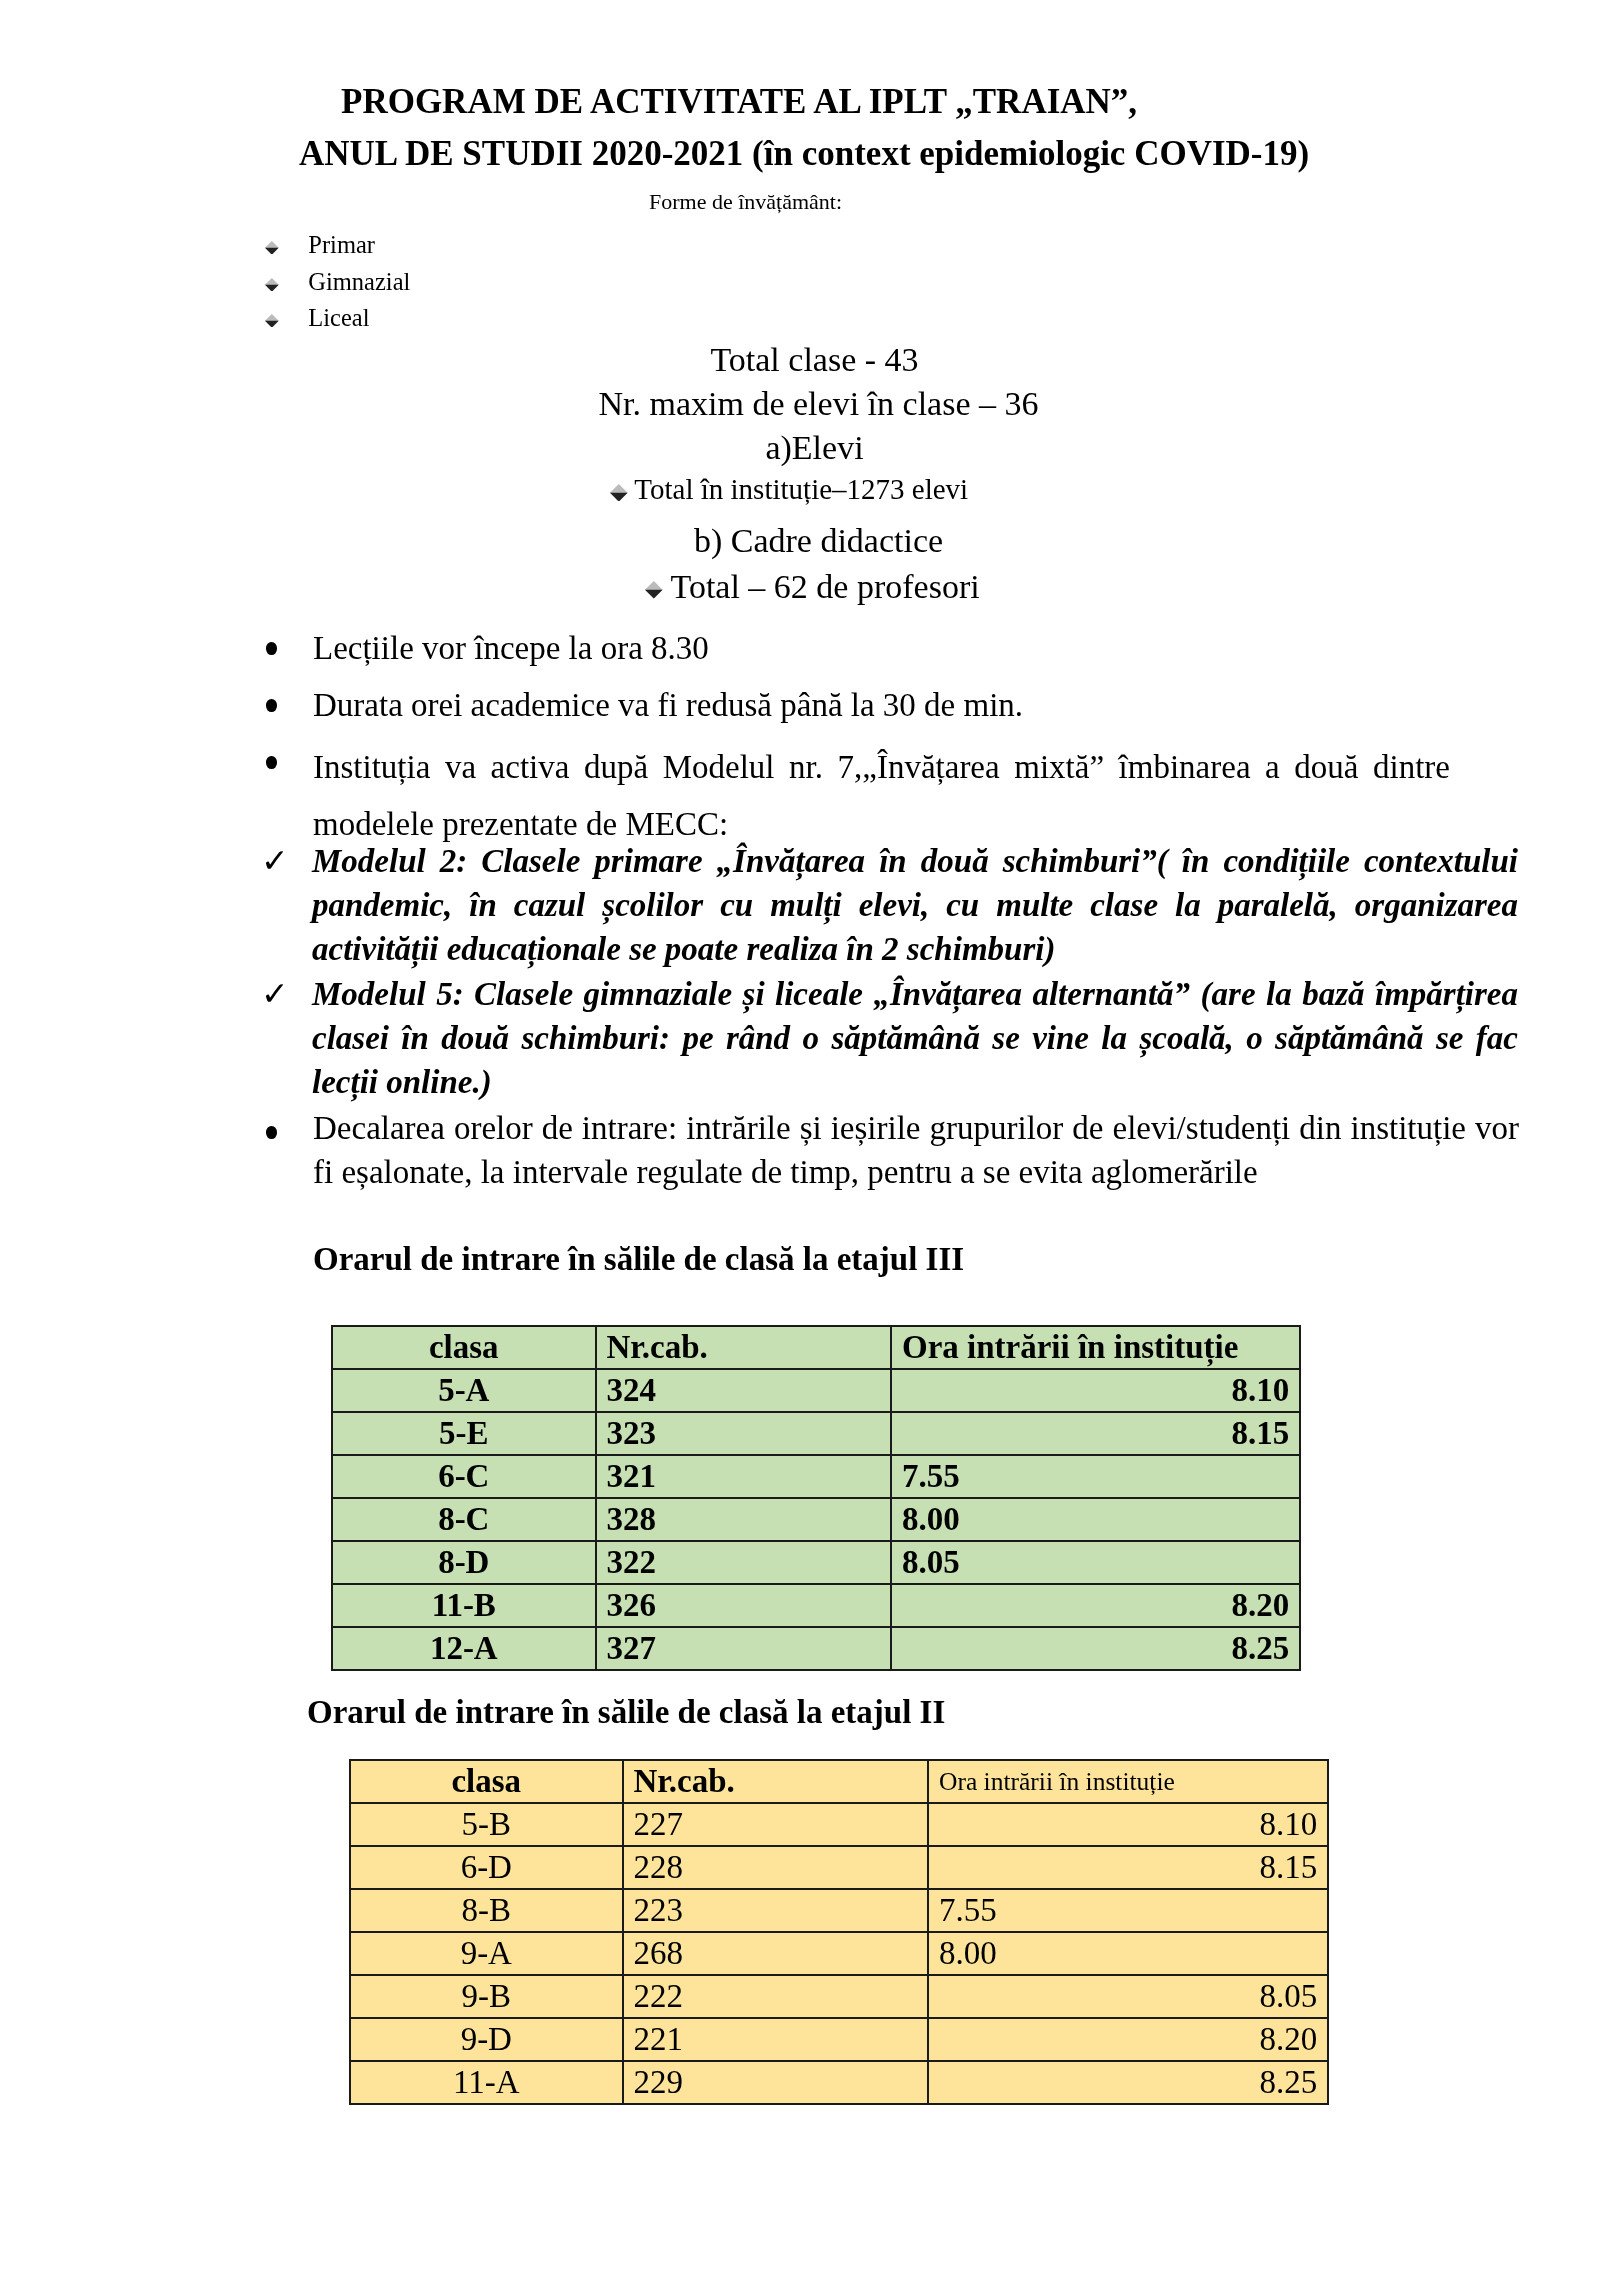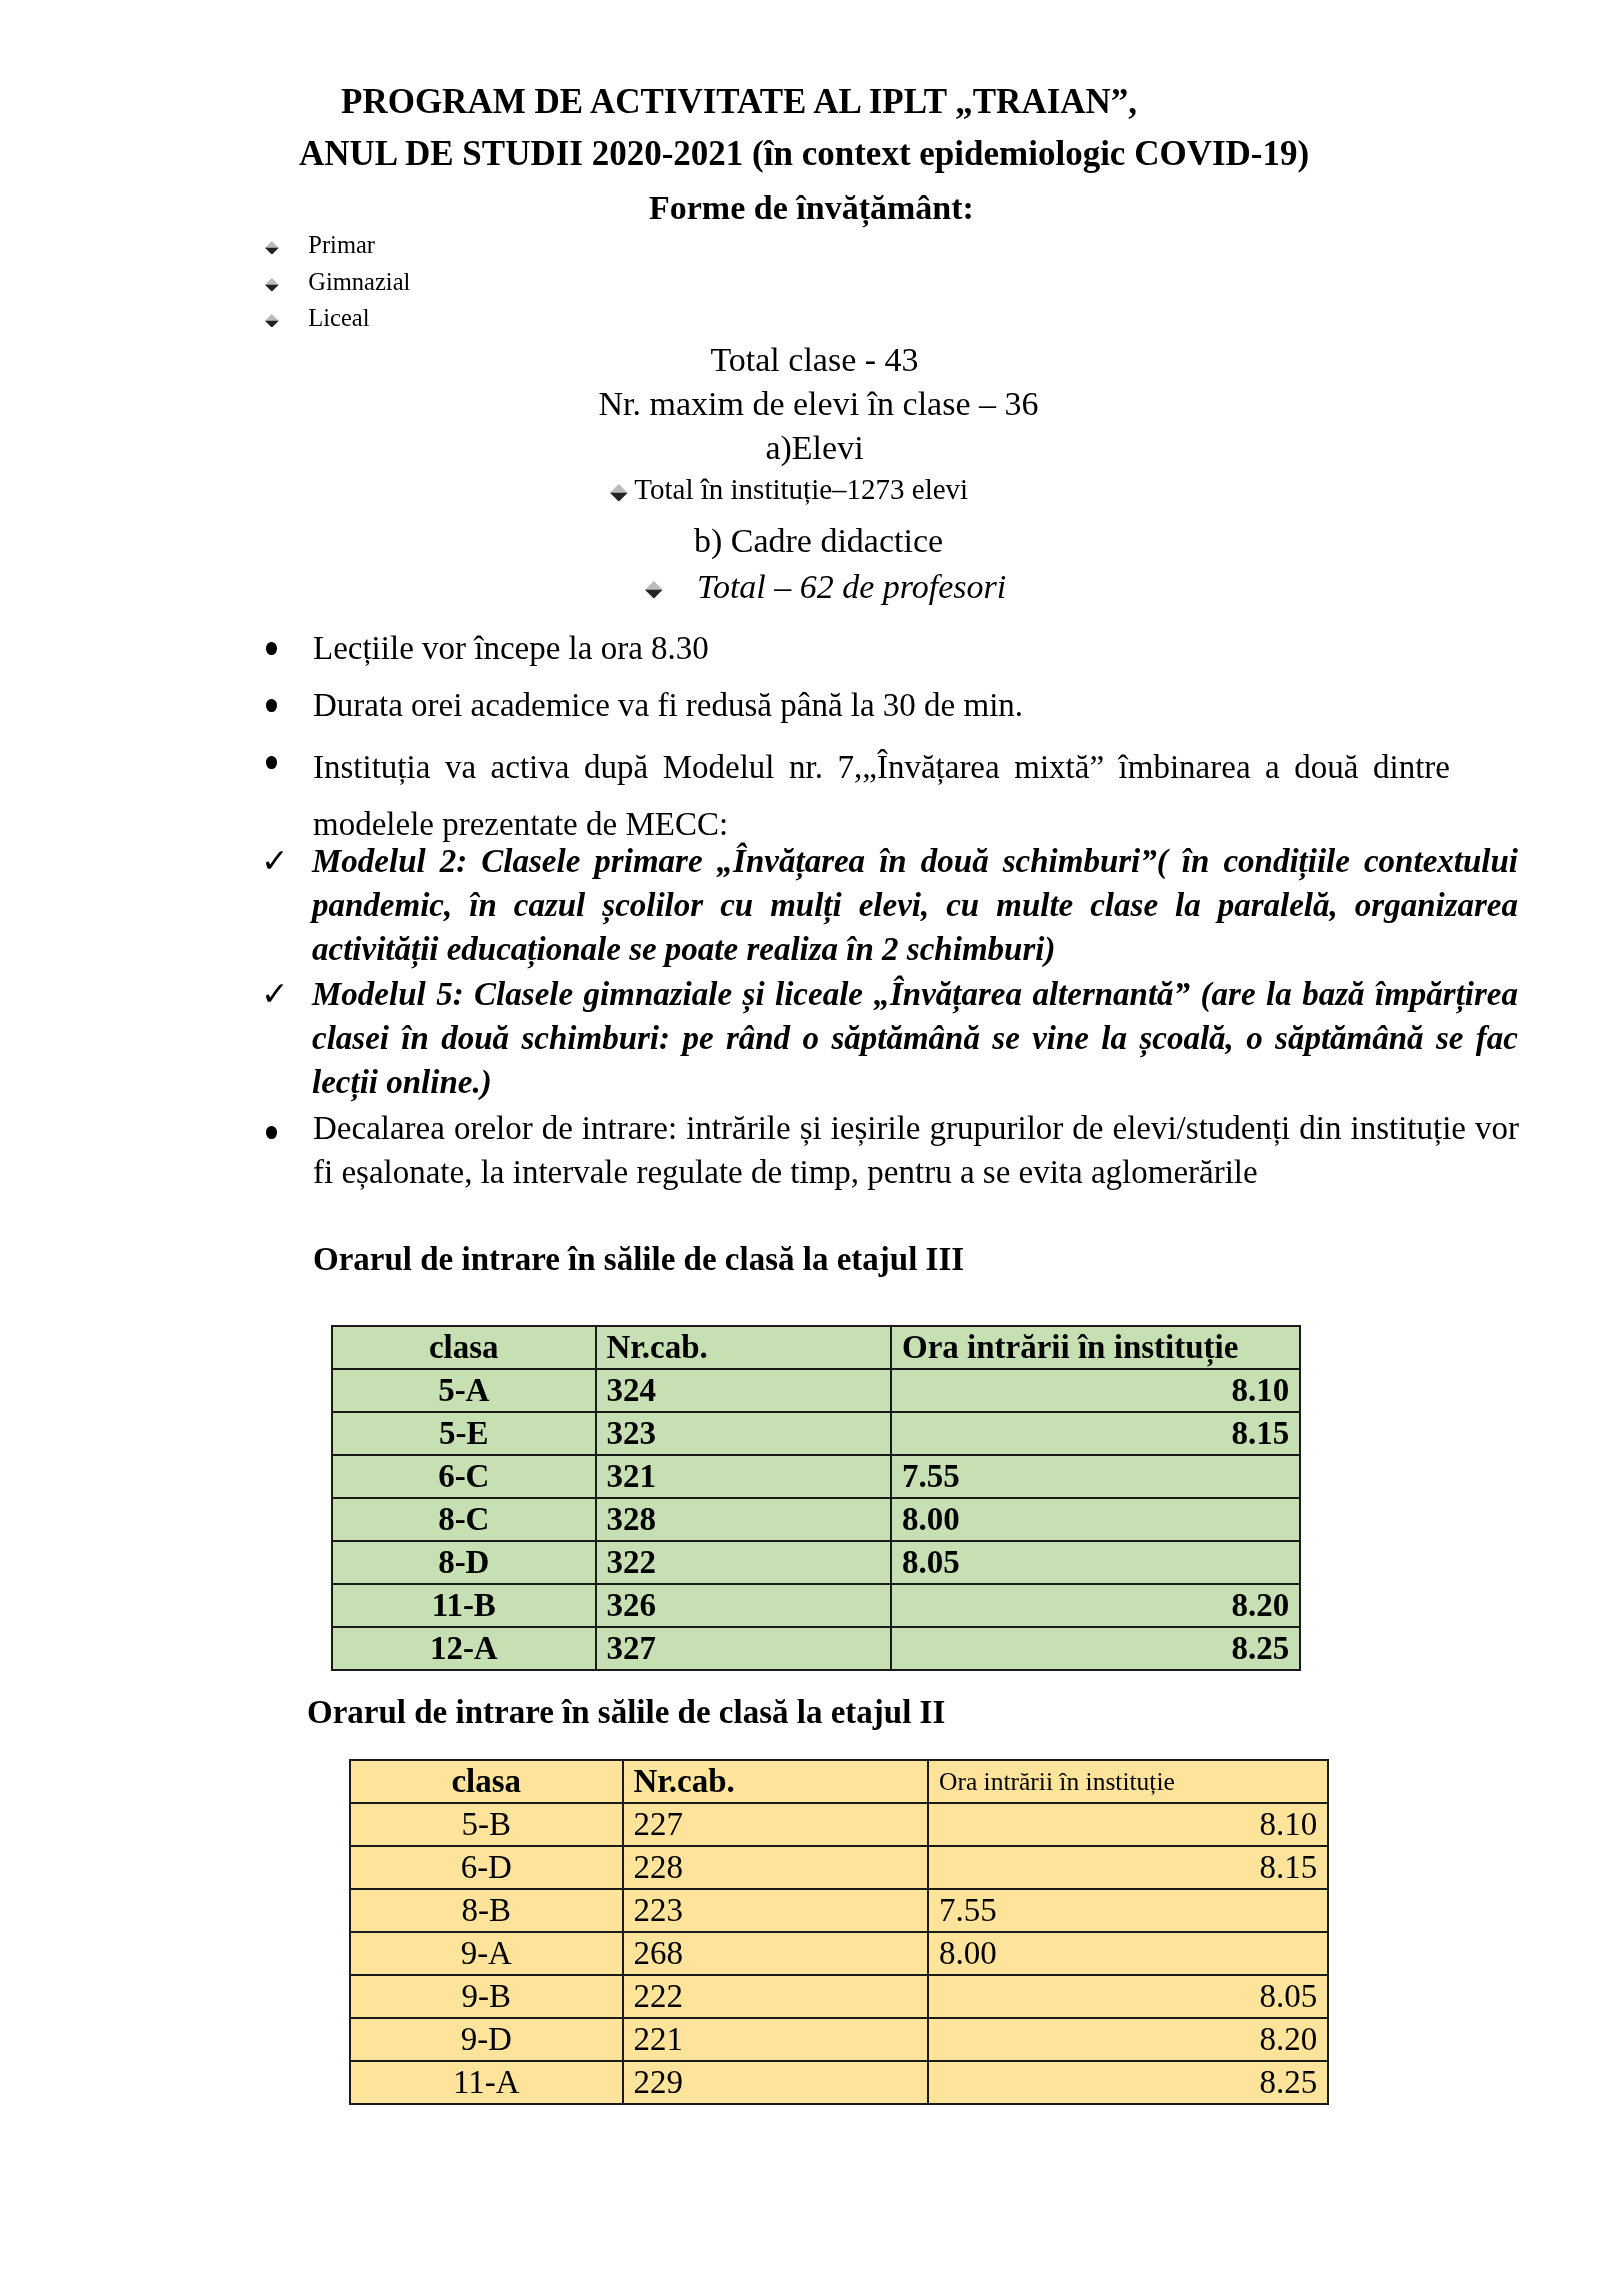--- a/index.html
+++ b/index.html
@@ -37,21 +37,21 @@
   td.left { text-align: left; }
   td.right { text-align: right; }
   td.hdr-small { font-size: 25.5px !important; font-weight: bold; }
   table.yellow td.hdr { font-weight: bold; }
 </style>
 </head>
 <body>
 
 <div class="abs title" style="left:341px; top:82px;">PROGRAM DE ACTIVITATE AL IPLT „TRAIAN”,</div>
 <div class="abs title" style="left:299px; top:134px;">ANUL DE STUDII 2020-2021 (în context epidemiologic COVID-19)</div>
-<div class="abs" style="left:649px; top:189px; font-size:34px;font-weight:bold;">Forme de învățământ:</div>
+<div class="abs" style="left:649px; top:189px; font-size:22px;">Forme de învățământ:</div>
 
 <div>
   <div class="abs small-item" style="left:265px; top:231px;">
     <span class="diamond"><svg viewBox="0 0 14 14">
           <polygon points="7,0 14,7 7,14 0,7" fill="#bbb"></polygon>
           <polygon points="0,7 14,7 7,14" fill="#222"></polygon>
         </svg></span>
     <span style="margin-left:23.5px;margin-top:38px;">Primar</span>
   </div>
   <div class="abs small-item" style="left:265px; top:268px;">
@@ -80,21 +80,21 @@
           <polygon points="0,7 14,7 7,14" fill="#222"></polygon>
         </svg></span>
     <span>Total în instituție–1273 elevi</span>
   </div>
   <div class="abs center-line" style="left:0; width:1637px; top:522px;">b) Cadre didactice</div>
   <div class="abs" style="left:645px; top:568px; font-size:34px;">
     <span class="diamond" style="width:17.6px;height:17.6px;"><svg viewBox="0 0 14 14">
           <polygon points="7,0 14,7 7,14 0,7" fill="#bbb"></polygon>
           <polygon points="0,7 14,7 7,14" fill="#222"></polygon>
         </svg></span>
-    <span style="margin-left:26px;font-style:italic;">Total – 62 de profesori</span>
+    <span style="margin-left:0;">Total – 62 de profesori</span>
   </div>
 </div>
 
 <div>
   <span class="bullet-dot" style="left:266px; top:642px;"></span>
   <div class="abs body-text" style="left:313px; top:625px;">Lecțiile vor începe la ora 8.30</div>
 
   <span class="bullet-dot" style="left:266px; top:699px;"></span>
   <div class="abs body-text" style="left:313px; top:682px;">Durata orei academice va fi redusă până la 30 de min.</div>
 

